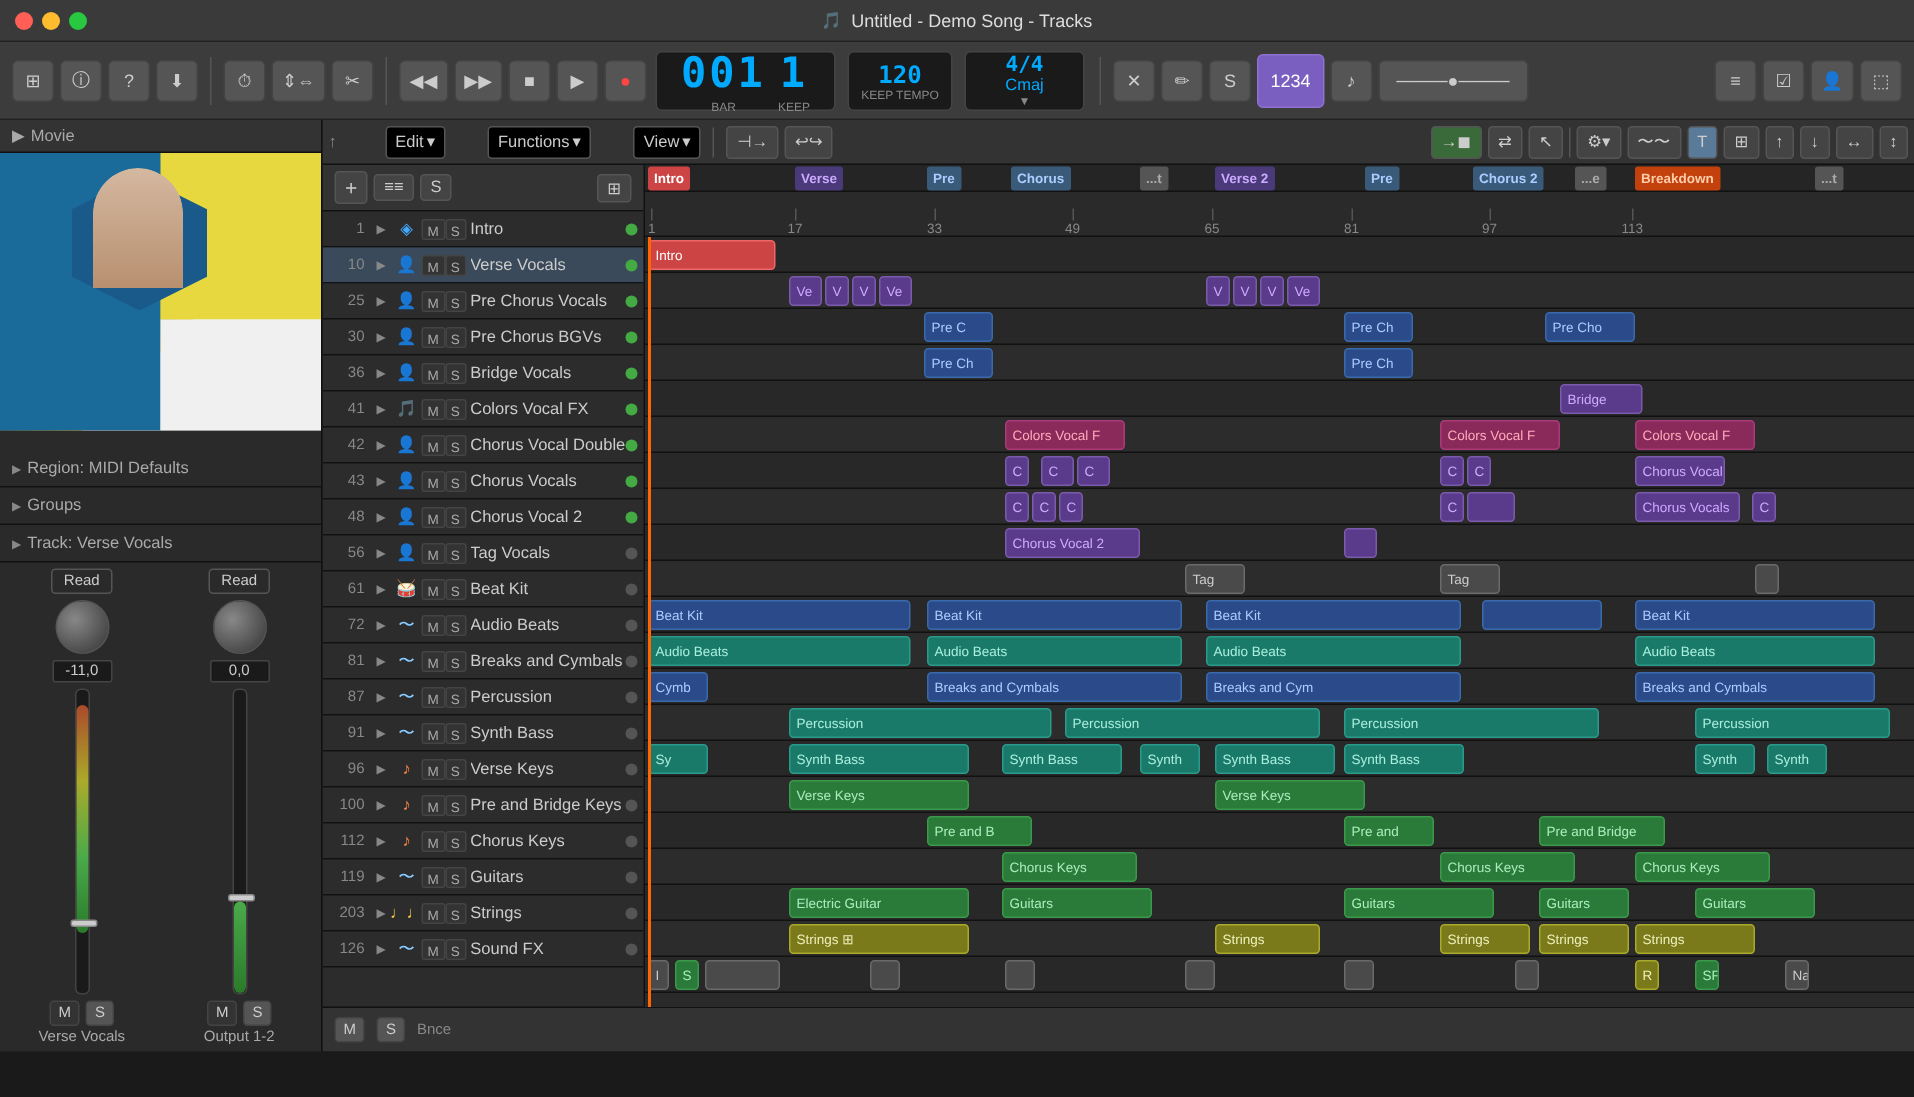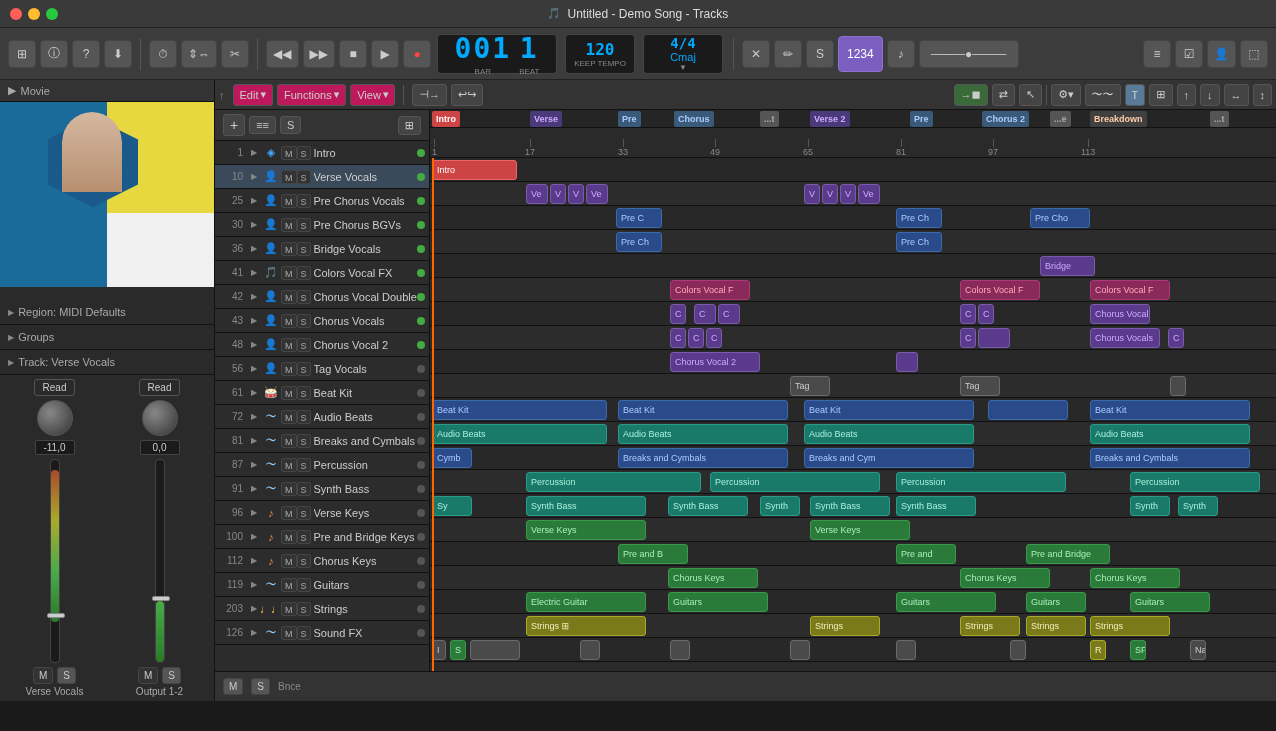--- a/index.html
+++ b/index.html
@@ -58,21 +58,21 @@
     .ms-btn-m { background: #333; }
     .fader-bottom-label { font-size: 10px; color: #aaa; text-align: center; margin-top: 2px; }
 
     
     .track-area { display: flex; flex: 1; overflow: hidden; flex-direction: column; }
 
     
     .secondary-toolbar { background: #333; height: 30px; display: flex; align-items: center; padding: 0 4px; gap: 4px; border-bottom: 1px solid #111; flex-shrink: 0; }
     .sec-btn { background: #444; border: 1px solid #555; border-radius: 3px; color: #ccc; padding: 2px 6px; cursor: pointer; font-size: 11px; height: 22px; display: flex; align-items: center; gap: 2px; }
     .sec-btn.active { background: #5a5a5a; }
-    .sec-dropdown { background: #be185d; border: 1px solid #555; border-radius: 3px; color: #ccc; padding: 2px 6px; cursor: pointer; font-size: 11px; height: 22px; display: flex; align-items: center; gap: 2px; }
+    .sec-dropdown { background: #000000; border: 1px solid #555; border-radius: 3px; color: #ccc; padding: 2px 6px; cursor: pointer; font-size: 11px; height: 22px; display: flex; align-items: center; gap: 2px; margin-left: 24px; }
     .toolbar3-right { margin-left: auto; display: flex; align-items: center; gap: 4px; }
 
     
     .track-content { display: flex; flex: 1; overflow: hidden; }
 
     
     .track-headers { width: 215px; flex-shrink: 0; background: #2c2c2c; border-right: 1px solid #111; overflow-y: auto; overflow-x: hidden; }
     .track-headers::-webkit-scrollbar { width: 6px; }
     .track-headers::-webkit-scrollbar-track { background: #222; }
     .track-headers::-webkit-scrollbar-thumb { background: #555; }
@@ -164,21 +164,21 @@
   <div class="toolbar-btn" style="color:#ff4444;">●</div>
 
   <div class="transport-display" style="min-width:120px;">
     <div class="transport-col">
       <div class="transport-time" style="font-size:28px;">001</div>
       <div class="transport-label">BAR</div>
     </div>
     <div style="width:8px;"></div>
     <div class="transport-col">
       <div class="transport-time" style="font-size:28px;">1</div>
-      <div class="transport-label">BEAT</div>
+      <div class="transport-label">KEEP</div>
     </div>
   </div>
 
   <div class="tempo-display">
     <div class="tempo-val">120</div>
     <div class="tempo-label">KEEP TEMPO</div>
   </div>
 
   <div class="sig-display">
     <div class="sig-val">4/4</div>
@@ -520,21 +520,21 @@
           <div class="section-labels">
             <div class="section-label" style="left:2px;background:#cc4444;color:#fff;">Intro</div>
             <div class="section-label" style="left:100px;background:#4a3a7a;color:#ccaaff;">Verse</div>
             <div class="section-label" style="left:188px;background:#3a5a7a;color:#aaccff;">Pre</div>
             <div class="section-label" style="left:244px;background:#3a5a7a;color:#aaccff;">Chorus</div>
             <div class="section-label" style="left:330px;background:#555;color:#aaa;">...t</div>
             <div class="section-label" style="left:380px;background:#4a3a7a;color:#ccaaff;">Verse 2</div>
             <div class="section-label" style="left:480px;background:#3a5a7a;color:#aaccff;">Pre</div>
             <div class="section-label" style="left:552px;background:#3a5a7a;color:#aaccff;">Chorus 2</div>
             <div class="section-label" style="left:620px;background:#555;color:#aaa;">...e</div>
-            <div class="section-label" style="left:660px;background:#404040;color:#ffccaa;">Breakdown</div>
+            <div class="section-label" style="left:660px;background:#c2410c;color:#ffccaa;">Breakdown</div>
             <div class="section-label" style="left:780px;background:#555;color:#aaa;">...t</div>
           </div>
 
           <div class="ruler">
             <div class="ruler-marker" style="left:2px;">
                 <div class="ruler-tick"></div>
                 <span>1</span>
               </div>
             <div class="ruler-marker" style="left:95px;">
                 <div class="ruler-tick"></div>

